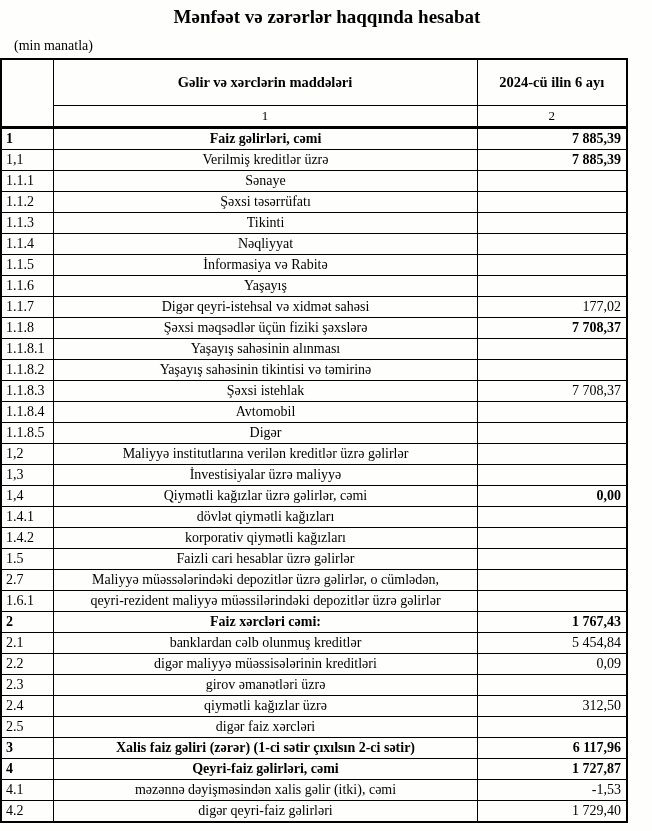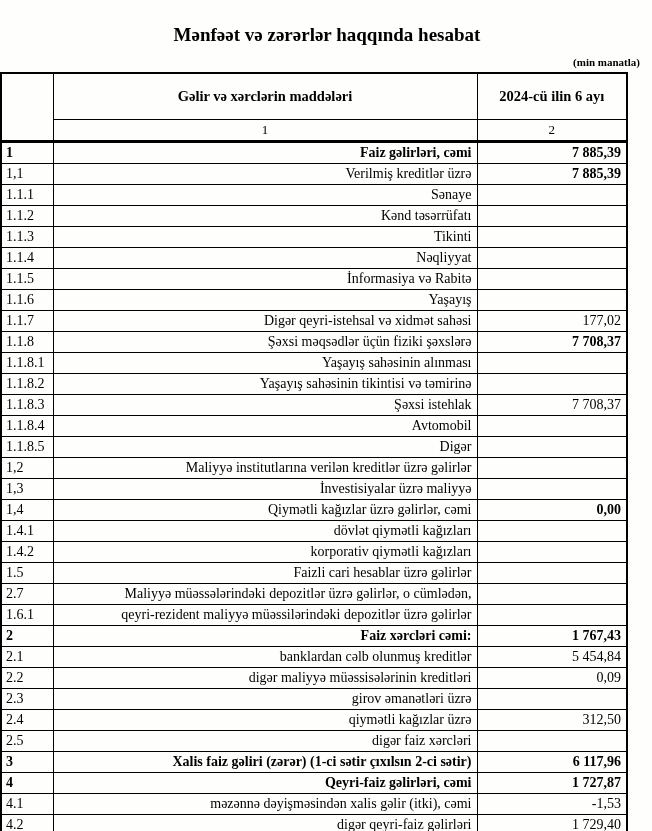--- a/index.html
+++ b/index.html
@@ -8,31 +8,30 @@
     width: 652px;
     height: 831px;
     background: #fefefc;
     color: #000;
     font-family: "Liberation Serif", serif;
     overflow: hidden;
   }
   .title {
     width: 626px;
     margin: 0 0 0 14px;
-    padding-top: 24px;
+    padding-top: 6px;
     text-align: center;
     font-weight: 700;
     font-size: 19px;
   }
   .unit-note {
     width: 626px;
     margin: 10px 0 4px 14px;
-    text-align: right;
-    font-weight: 700;
-    font-size: 11px;
+    font-weight: 400;
+    font-size: 14px;
   }
   table.report {
     border-collapse: collapse;
     table-layout: fixed;
     width: 626px;
     border: 2px solid #000;
   }
   th, td {
     border: 1px solid #000;
     font-size: 14px;
@@ -55,21 +54,21 @@
   }
   thead tr.colnums th {
     height: 18px;
     text-align: center;
     font-weight: 400;
     font-size: 13px;
     border-bottom: 3px solid #000;
   }
   tbody tr { height: 21px; }
   td.c-no { text-align: left; padding-left: 4px; }
-  td.c-label { text-align: right; padding-left: 6px; }
+  td.c-label { text-align: center; padding-left: 6px; }
   td.c-value { text-align: right; }
   tr.bold-row td { font-weight: 700; }
   td.bold { font-weight: 700; }
 </style>
 </head>
 <body>
 
 <div class="title">Mənfəət və zərərlər haqqında hesabat</div>
 
 <div class="unit-note">(min manatla)</div>
@@ -102,21 +101,21 @@
     <td class="c-label">Verilmiş kreditlər üzrə</td>
     <td class="c-value bold">7 885,39</td>
   </tr>
       <tr>
     <td class="c-no">1.1.1</td>
     <td class="c-label">Sənaye</td>
     <td class="c-value"></td>
   </tr>
       <tr>
     <td class="c-no">1.1.2</td>
-    <td class="c-label">Kənd təsərrüfatı</td>
+    <td class="c-label">Şəxsi təsərrüfatı</td>
     <td class="c-value"></td>
   </tr>
       <tr>
     <td class="c-no">1.1.3</td>
     <td class="c-label">Tikinti</td>
     <td class="c-value"></td>
   </tr>
       <tr>
     <td class="c-no">1.1.4</td>
     <td class="c-label">Nəqliyyat</td>

